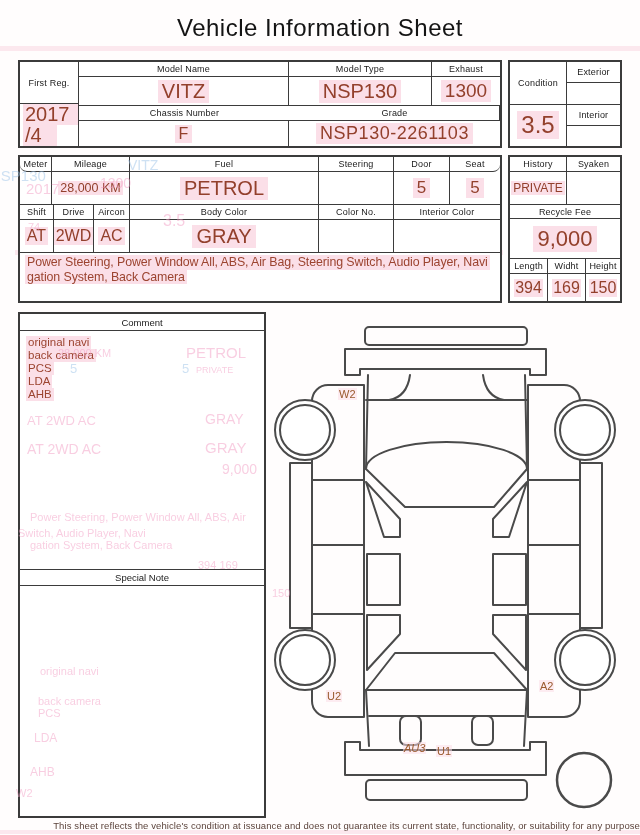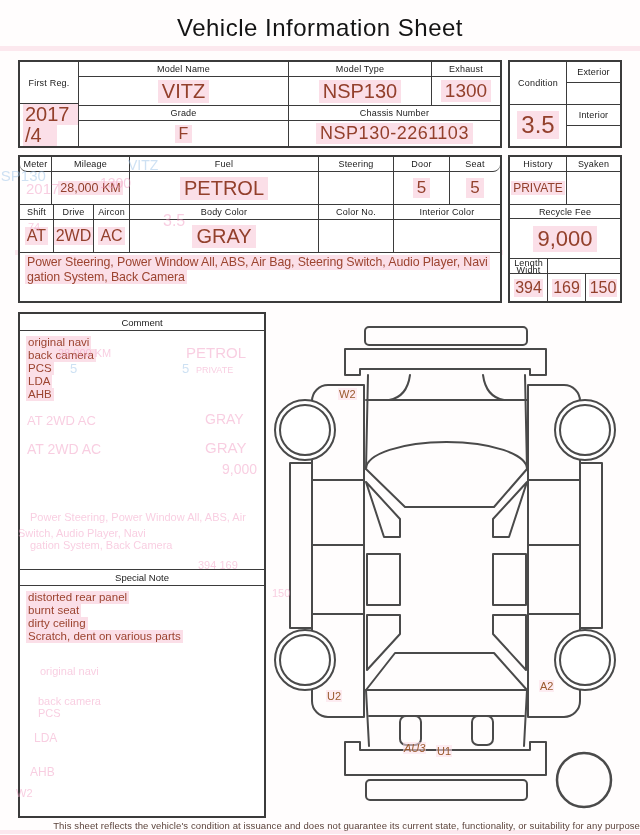--- a/index.html
+++ b/index.html
@@ -78,22 +78,22 @@
           <span class="hl">VITZ</span>
         </div>
       <div class="cell val" style="width:143px; font-size:20px;">
           <span class="hl">NSP130</span>
         </div>
       <div class="cell val last" style="font-size:19px;">
           <span class="hl">1300</span>
         </div>
     </div>
     <div class="row" style="height:15px;">
+      <div class="cell hdr last">Chassis Number</div>
       <div class="cell hdr" style="width:210px;">Grade</div>
-      <div class="cell hdr last">Chassis Number</div>
     </div>
     <div class="row last">
       <div class="cell val" style="width:210px; font-size:16px;">
           <span class="hl">F</span>
         </div>
       <div class="cell val last" style="font-size:18px; letter-spacing:.5px;">
           <span class="hl">NSP130-2261103</span>
         </div>
     </div>
   </div>
@@ -183,21 +183,21 @@
     <div class="cell val last"></div>
   </div>
   <div class="row" style="height:14px;">
     <div class="cell hdr last">Recycle Fee</div>
   </div>
   <div class="row" style="height:40px;">
     <div class="cell val last" style="font-size:22px;">
         <span class="hl">9,000</span>
       </div>
   </div>
-  <div class="row" style="height:15px;flex-direction:column;">
+  <div class="row" style="height:15px;">
     <div class="cell hdr" style="width:38px;">Length</div>
     <div class="cell hdr" style="width:38px;">Widht</div>
     <div class="cell hdr last">Height</div>
   </div>
   <div class="row last">
     <div class="cell val" style="width:38px; font-size:16px;">
         <span class="hl" style="padding:0 1px;">394</span>
       </div>
     <div class="cell val" style="width:38px; font-size:16px;">
         <span class="hl" style="padding:0 1px;">169</span>
@@ -211,26 +211,20 @@
 <div class="box crow" style="left:18px; top:312px; width:248px; height:506px;">
   <div class="sec-hdr" style="height:17px;">Comment</div>
   <div class="notes" style="height:238px;">
       <div class="note-line"><span class="hl">original navi</span></div>
       <div class="note-line"><span class="hl">back camera</span></div>
       <div class="note-line"><span class="hl">PCS</span></div>
       <div class="note-line"><span class="hl">LDA</span></div>
       <div class="note-line"><span class="hl">AHB</span></div>
     </div>
   <div class="sec-hdr" style="height:17px; border-top:1px solid #3b3b3b;">Special Note</div>
-  <div class="notes" style="flex:1;">
-      <div class="note-line"><span class="hl">distorted rear panel</span></div>
-      <div class="note-line"><span class="hl">burnt seat</span></div>
-      <div class="note-line"><span class="hl">dirty ceiling</span></div>
-      <div class="note-line"><span class="hl">Scratch, dent on various parts</span></div>
-    </div>
 </div>
 
 <div class="diagram">
   <svg width="364" height="506" viewBox="0 0 364 506" fill="none" stroke="#4a4a4a" stroke-width="2" stroke-linejoin="round" stroke-linecap="round">
 
     <rect x="93" y="15" width="162" height="18" rx="4"></rect>
     <path d="M73,37 H274 V63 H258 V57 H88 V63 H73 Z"></path>
 
     <path d="M96,63 L94,157"></path>
     <path d="M253,63 L255,157"></path>

